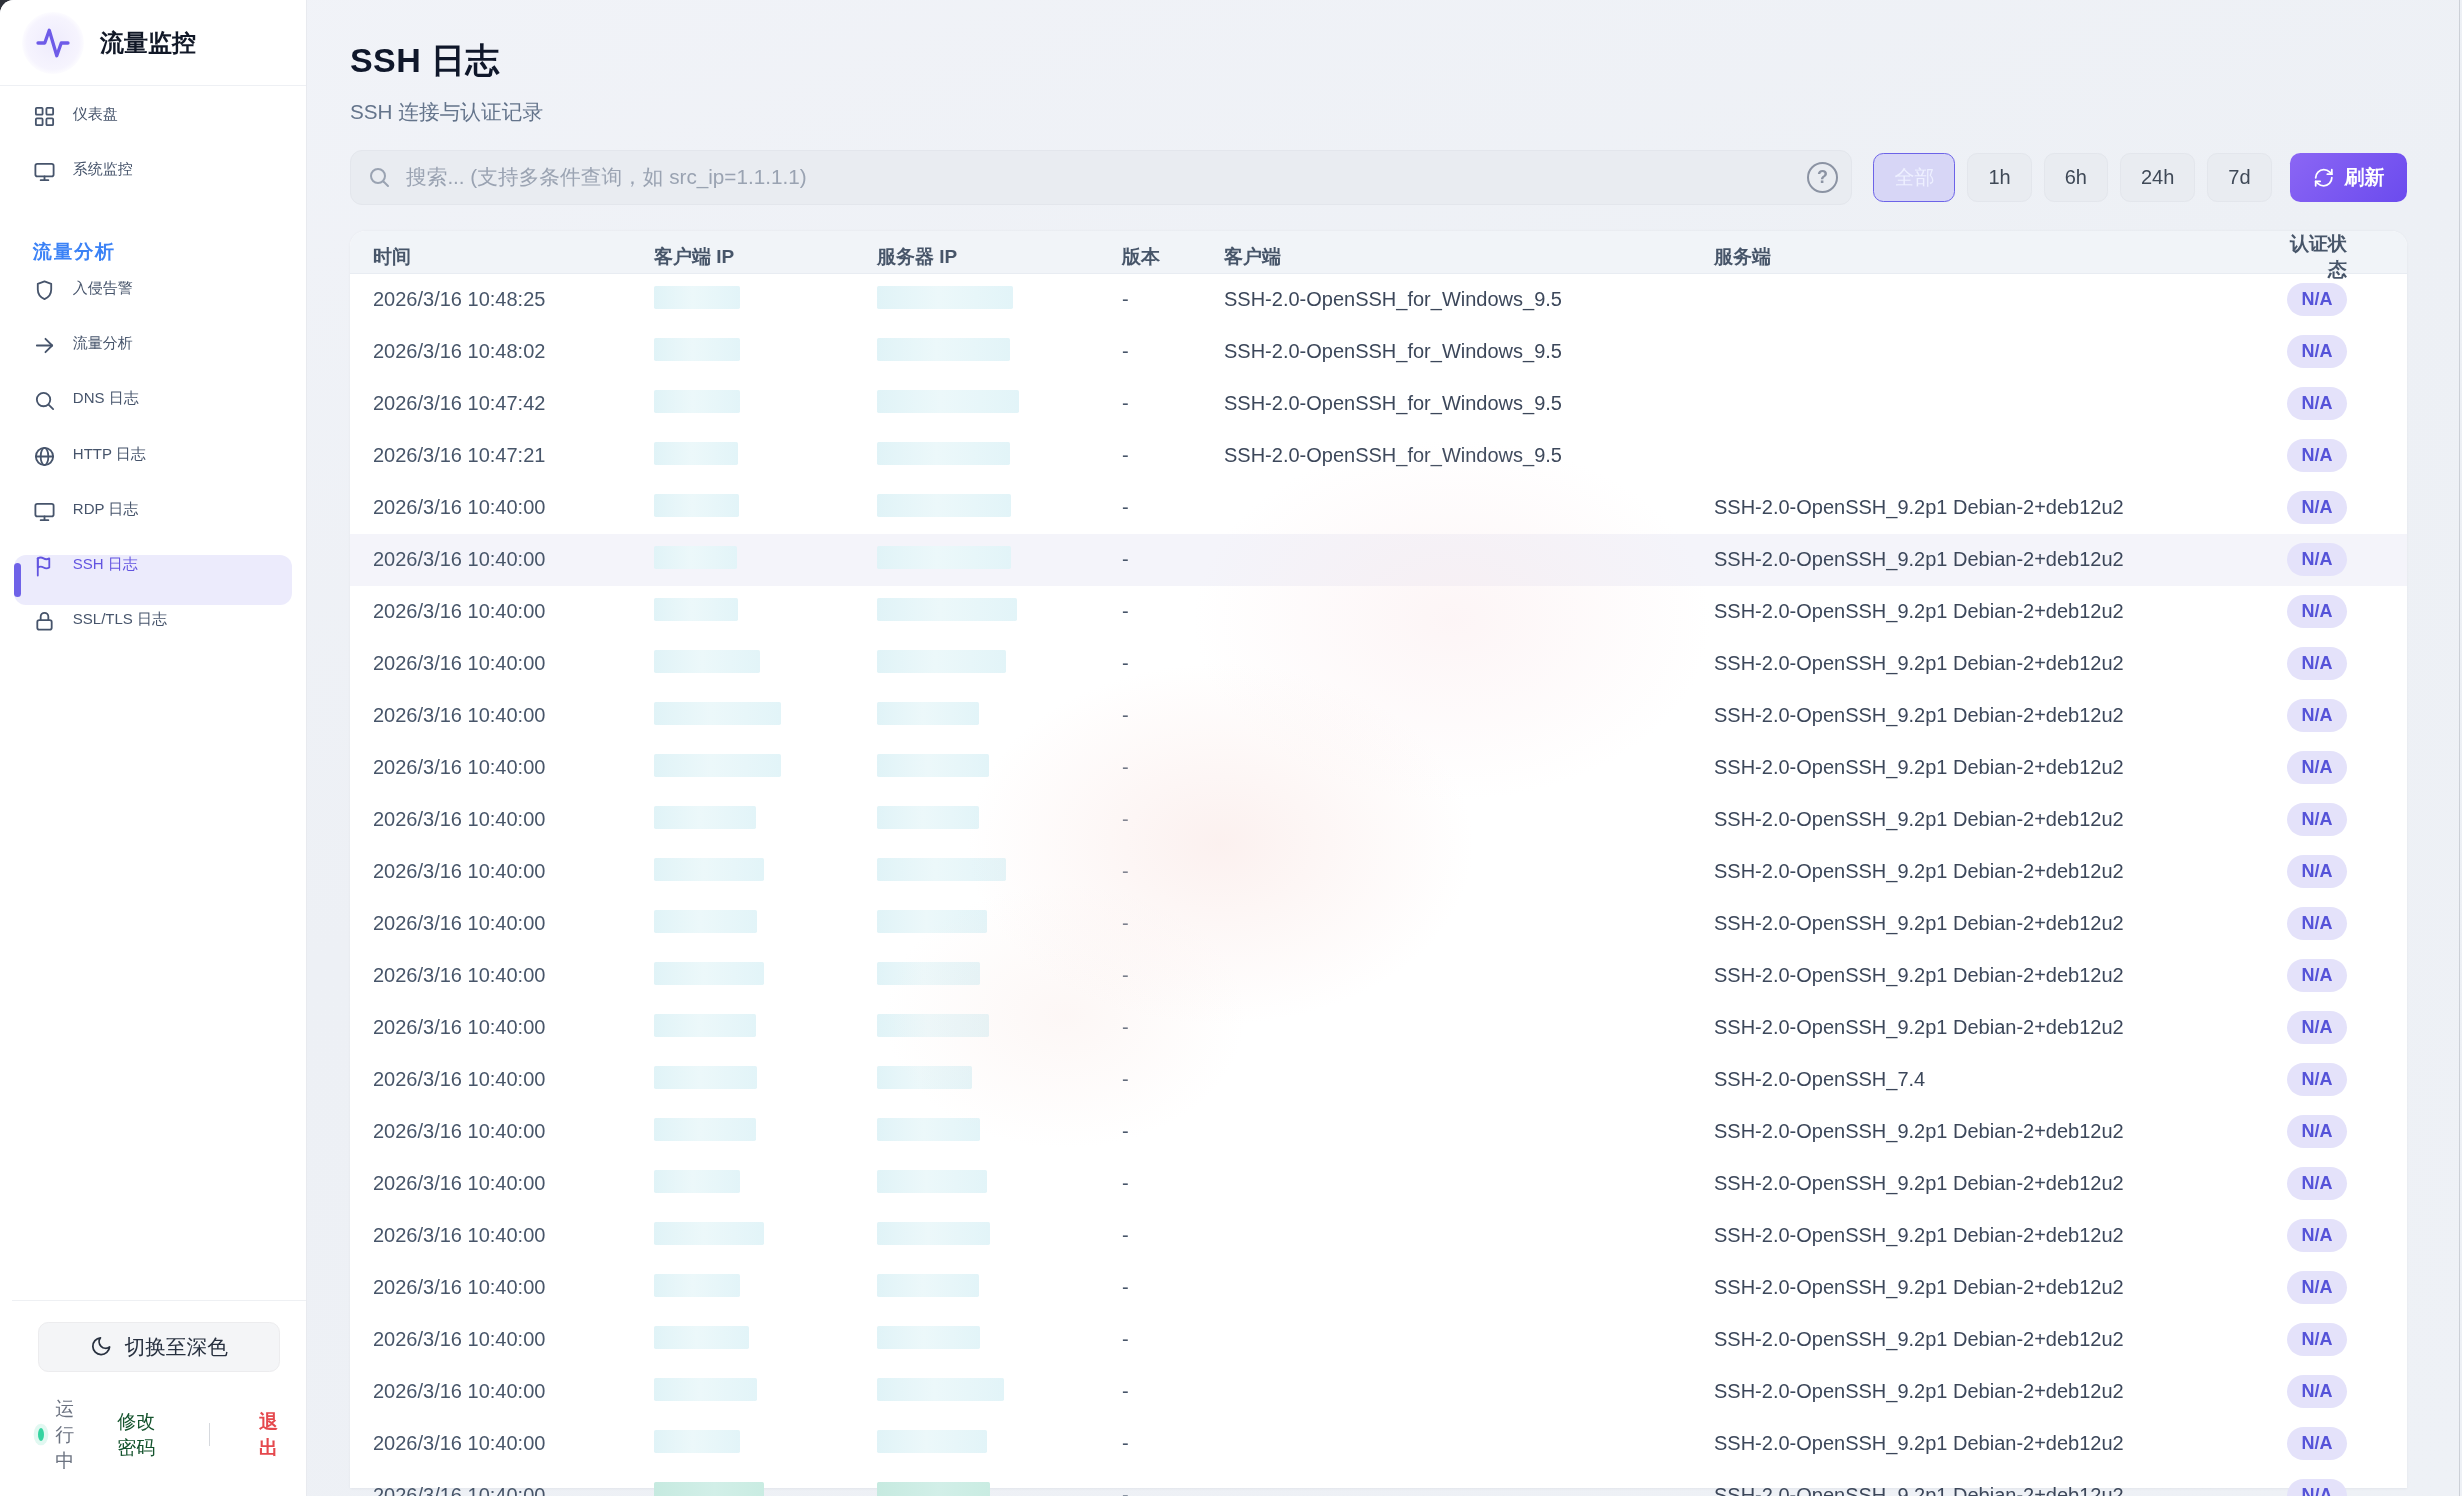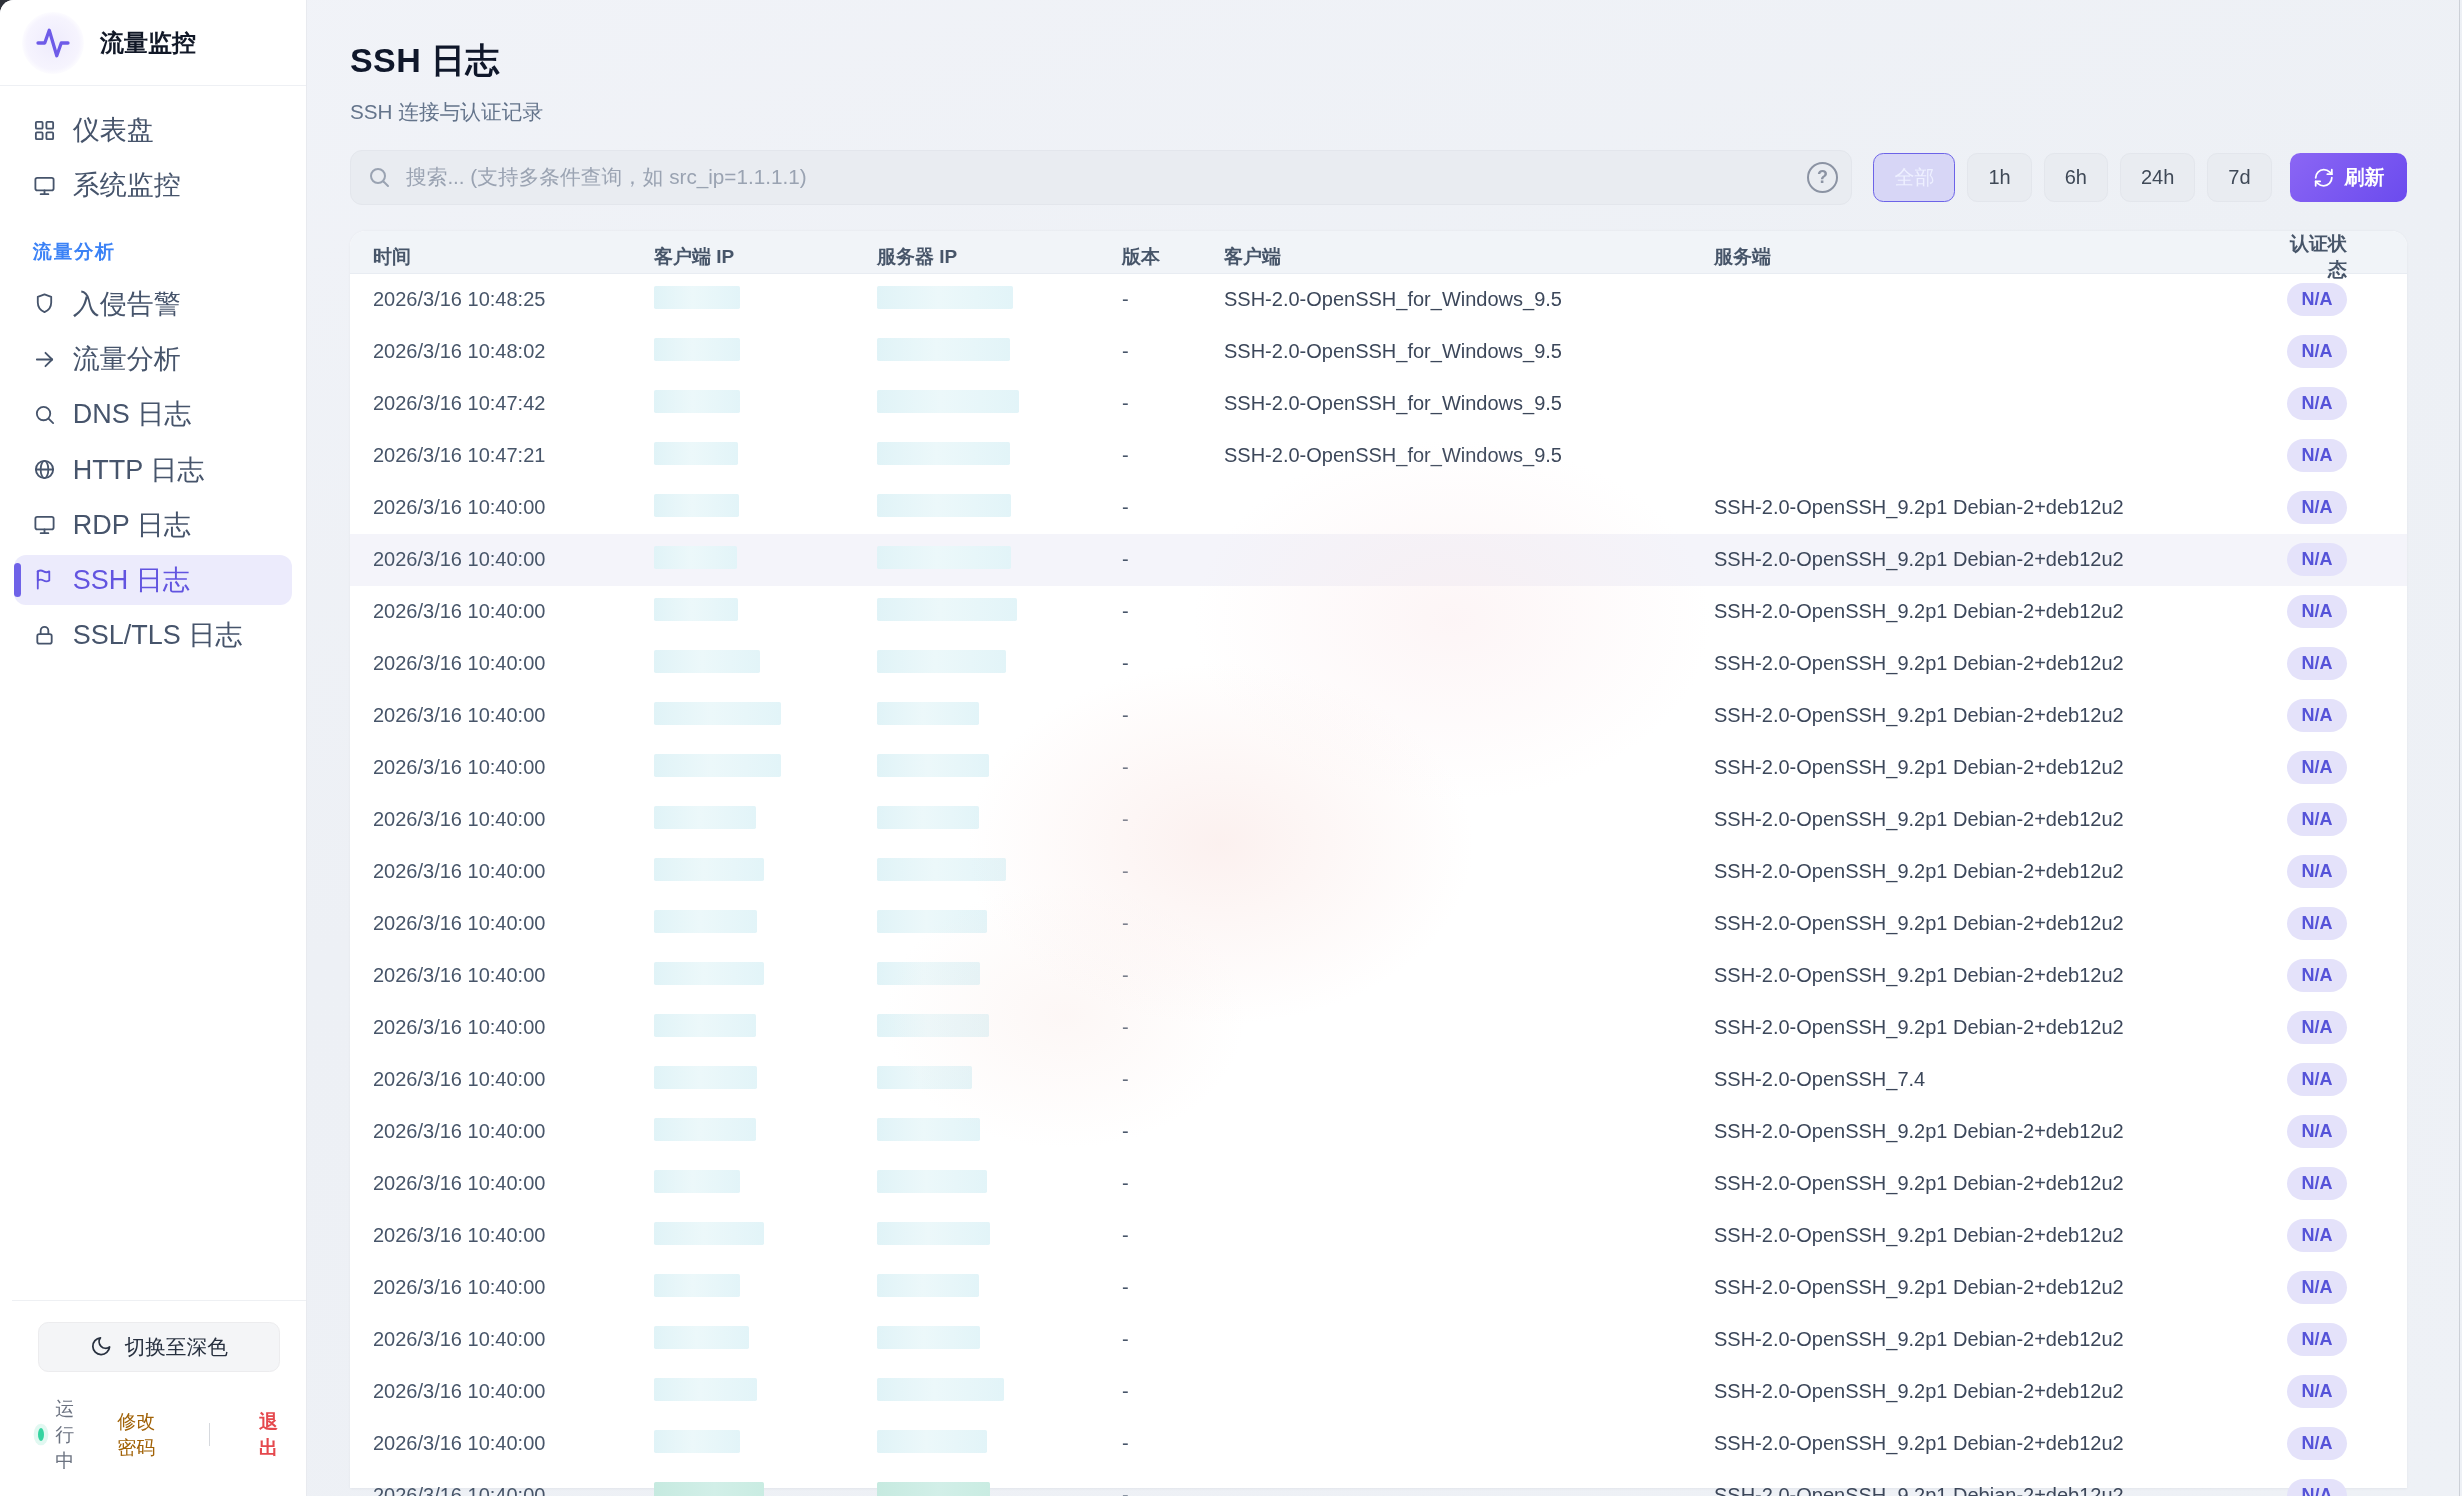--- a/index.html
+++ b/index.html
@@ -12,39 +12,39 @@
   
   .sidebar { position:relative; width:307px; height:100%; background:#ffffff;
              border-right:0.9px solid #e8eaef; flex:0 0 307px; }
   .sb-header { height:86px; display:flex; align-items:center; gap:15.5px;
                padding:0 22.4px; border-bottom:0.9px solid #eef0f4; }
   .logo-halo { width:62px; height:62px; border-radius:50%; display:flex; align-items:center;
                justify-content:center;
                background:radial-gradient(circle,#eeebfc 0%,#f6f4fe 60%,rgba(255,255,255,0) 75%); }
   .sb-title { font-size:24px; font-weight:700; color:#111827; }
   .nav { padding:19px 13.8px 0 13.8px; }
-  .nav-item { position:relative; display:flex; align-items:center; gap:17px; height:50px;
+  .nav-item { position:relative; display:flex; align-items:flex-start; gap:17px; height:50px;
               padding:0 0 0 19px; margin-bottom:5.2px; border-radius:12px;
-              font-size:27px; font-weight:500; color:#46546b; cursor:pointer; }
+              font-size:15px; font-weight:500; color:#46546b; cursor:pointer; }
   .nav-item svg { flex:0 0 auto; }
   .nav-item.active { background:#ecebfc; color:#6254e0; }
   .nav-item.active::before { content:""; position:absolute; left:0; top:7.8px; bottom:7.8px;
               width:6.9px; border-radius:5.2px; background:#6f62e8; }
   .nav-section { margin:29px 0 13.8px 0; padding-left:19px; font-size:19px; font-weight:700;
               color:#3b82f6; letter-spacing:1.7px; }
   .sb-footer { position:absolute; left:0; right:0; bottom:0; padding:20.7px 26px 22.4px 26px;
                border-top:0.9px solid #eef0f3; background:#fff;margin-left:12px; }
   .theme-btn { width:100%; height:50px; border:0.9px solid #ececee; border-radius:10.3px;
                background:#f4f5f7; display:flex; align-items:center; justify-content:center;
                gap:12px; font-size:20.7px; color:#27303f; cursor:pointer; }
   .status-row { margin-top:24px; display:flex; align-items:center; font-size:19px;gap:36px; }
   .status-left { display:flex; align-items:center; gap:11.2px; color:#6b7280; flex:1; }
   .dot { width:13px; height:13px; border-radius:50%; background:#35d3a0;
          box-shadow:0 0 0 4.3px rgba(53,211,160,.15); }
-  .link-pass { color:#a16207; cursor:pointer; }
+  .link-pass { color:#14532d; cursor:pointer; }
   .v-div { width:0.9px; height:22.4px; background:#d6d9de; margin:0 13.8px; }
   .link-out { color:#e5484d; font-weight:700; cursor:pointer; }
 
   
   .main { position:relative; flex:1; padding:38px 55px 0 43px; overflow:hidden; }
   .main::after { content:""; position:absolute; pointer-events:none; inset:0;
      background:
        radial-gradient(362px 258px at 913px 844px, rgba(249,229,226,.55), rgba(249,229,226,0) 70%),
        radial-gradient(370px 258px at 1145px 620px, rgba(250,233,235,.45), rgba(250,233,235,0) 70%),
        radial-gradient(258px 189px at 758px 1016px, rgba(248,232,228,.35), rgba(248,232,228,0) 70%); }

